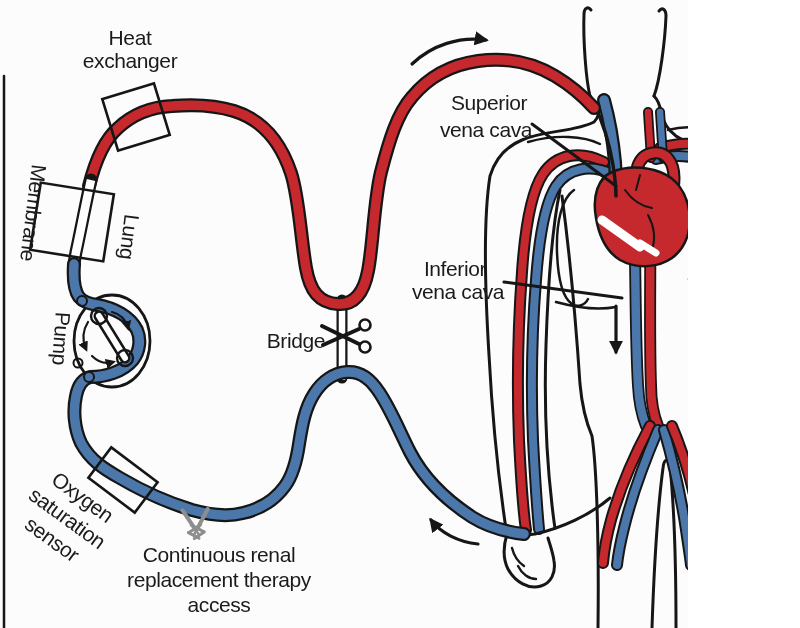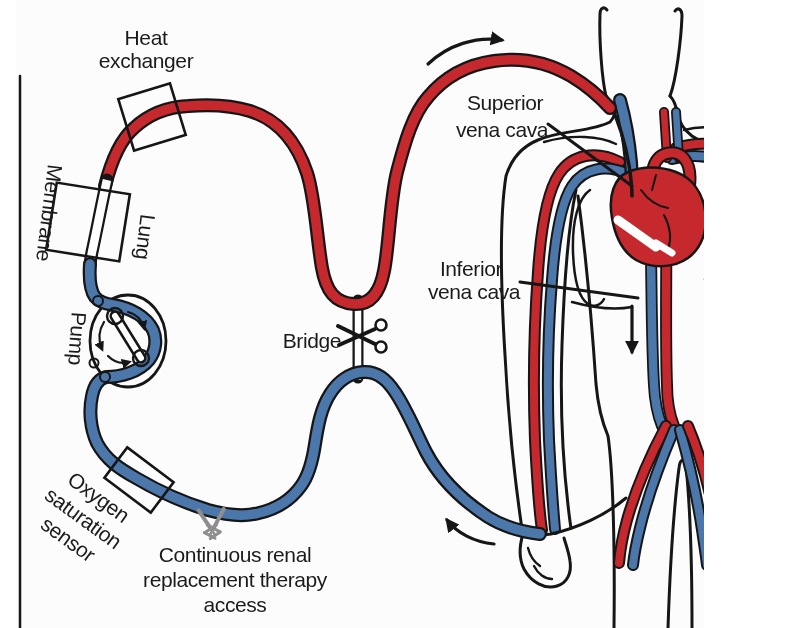--- a/index.html
+++ b/index.html
@@ -1,16 +1,16 @@
 <!DOCTYPE html>
 <html style="--oxygenated-red: #c5282d; --deoxygenated-blue: #4b77ab; --outline-black: #161616; --accessory-gray: #8e8e8e; --background: #fcfcfc;"><head>
 <meta charset="utf-8">
 <style>
   html,body{margin:0;padding:0;background:#fff;}
-  .stage{position:relative;width:688px;height:628px;background:var(--background,#fcfcfc);overflow:hidden;margin-left:16px;}
+  .stage{position:relative;width:688px;height:628px;background:var(--background,#fcfcfc);overflow:hidden;}
   svg{display:block;}
   .ink-s{stroke:var(--outline-black,#161616);fill:none;stroke-linecap:round;stroke-linejoin:round;}
   .ink-f{fill:var(--outline-black,#161616);stroke:none;}
   .tube-base{stroke:var(--outline-black,#161616);fill:none;stroke-linecap:round;stroke-linejoin:round;}
   .red-tube{stroke:var(--oxygenated-red,#c5282d);fill:none;stroke-linecap:round;}
   .blue-tube{stroke:var(--deoxygenated-blue,#4b77ab);fill:none;stroke-linecap:round;}
   .white-tube{stroke:#ffffff;fill:none;}
   .red-fill{fill:var(--oxygenated-red,#c5282d);}
   .gray-s{stroke:var(--accessory-gray,#8e8e8e);fill:none;stroke-linecap:round;}
   .box{stroke:var(--outline-black,#161616);fill:none;stroke-width:2.6;}

